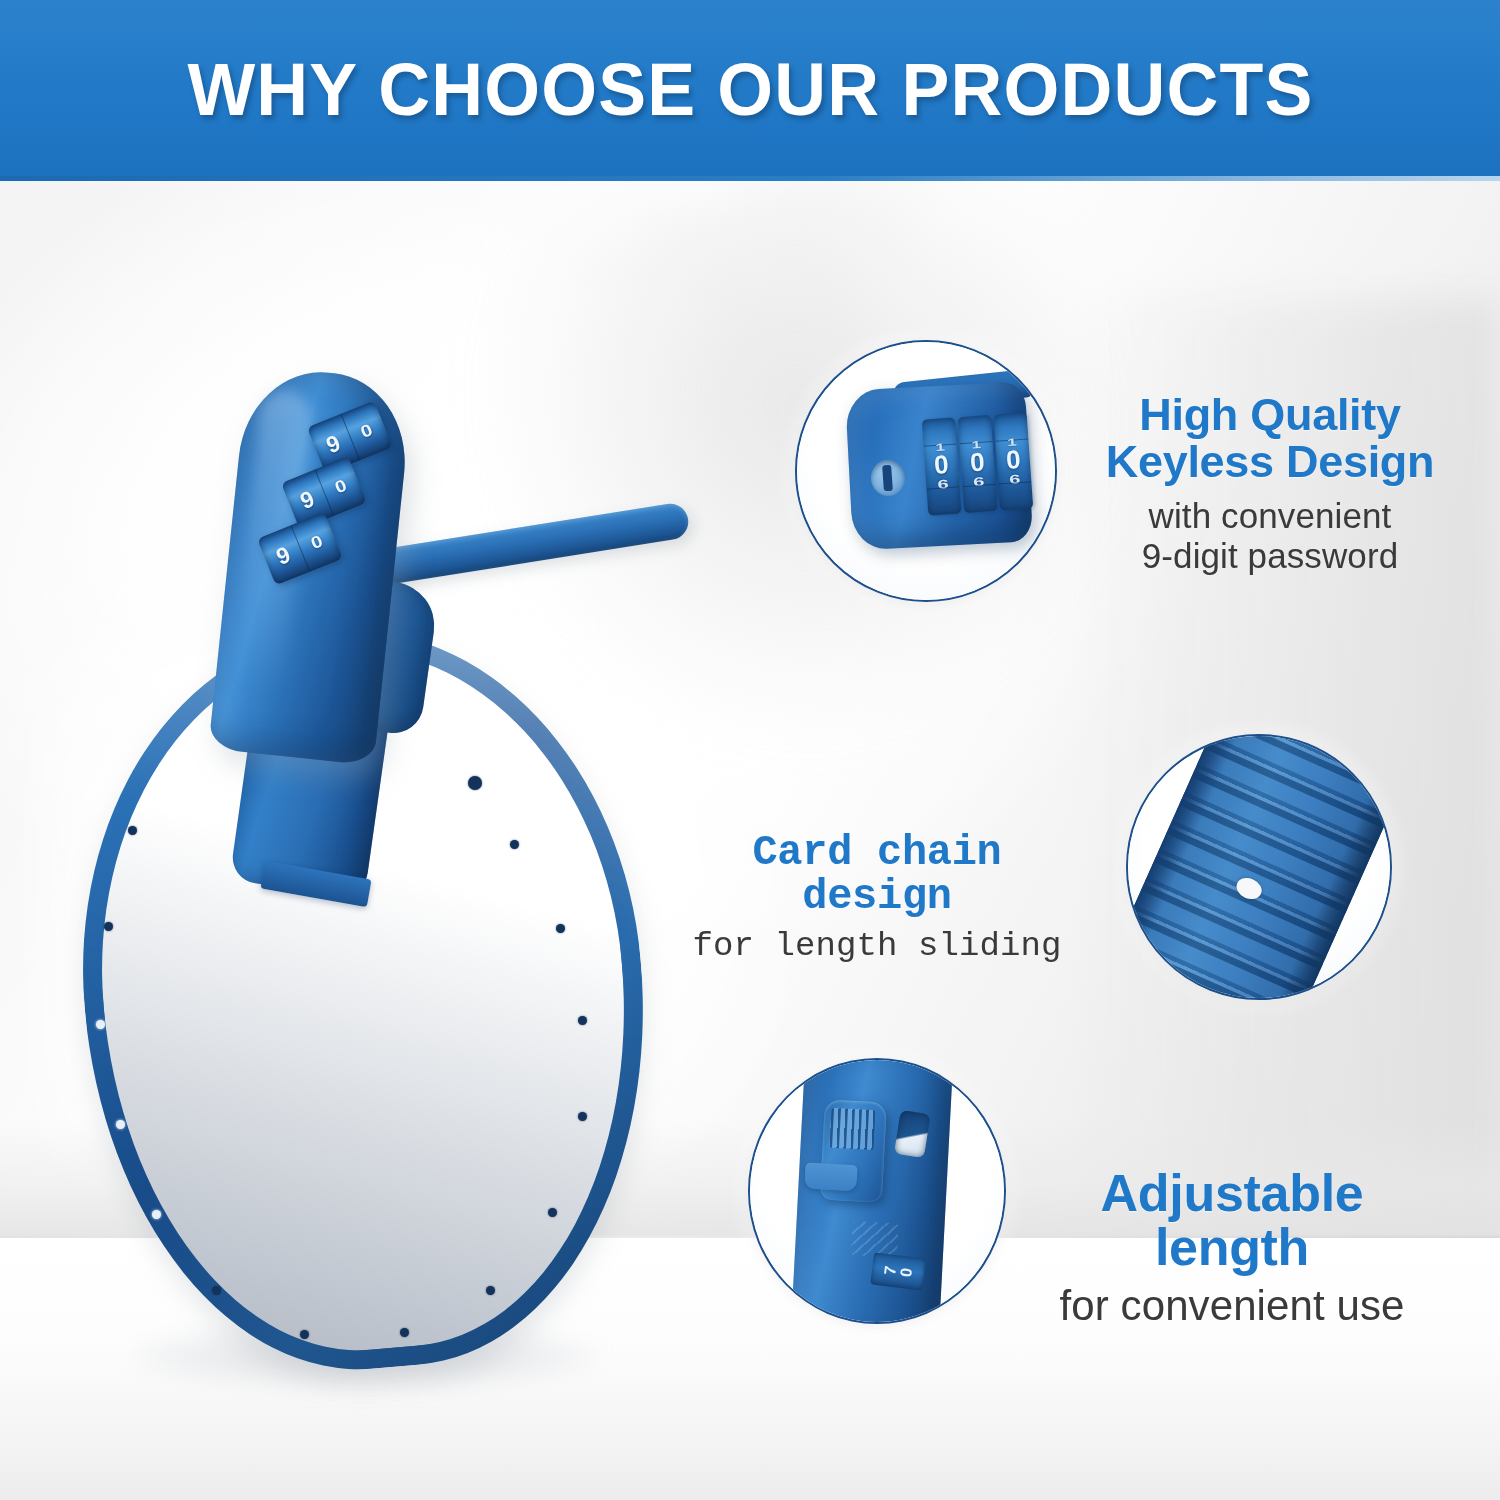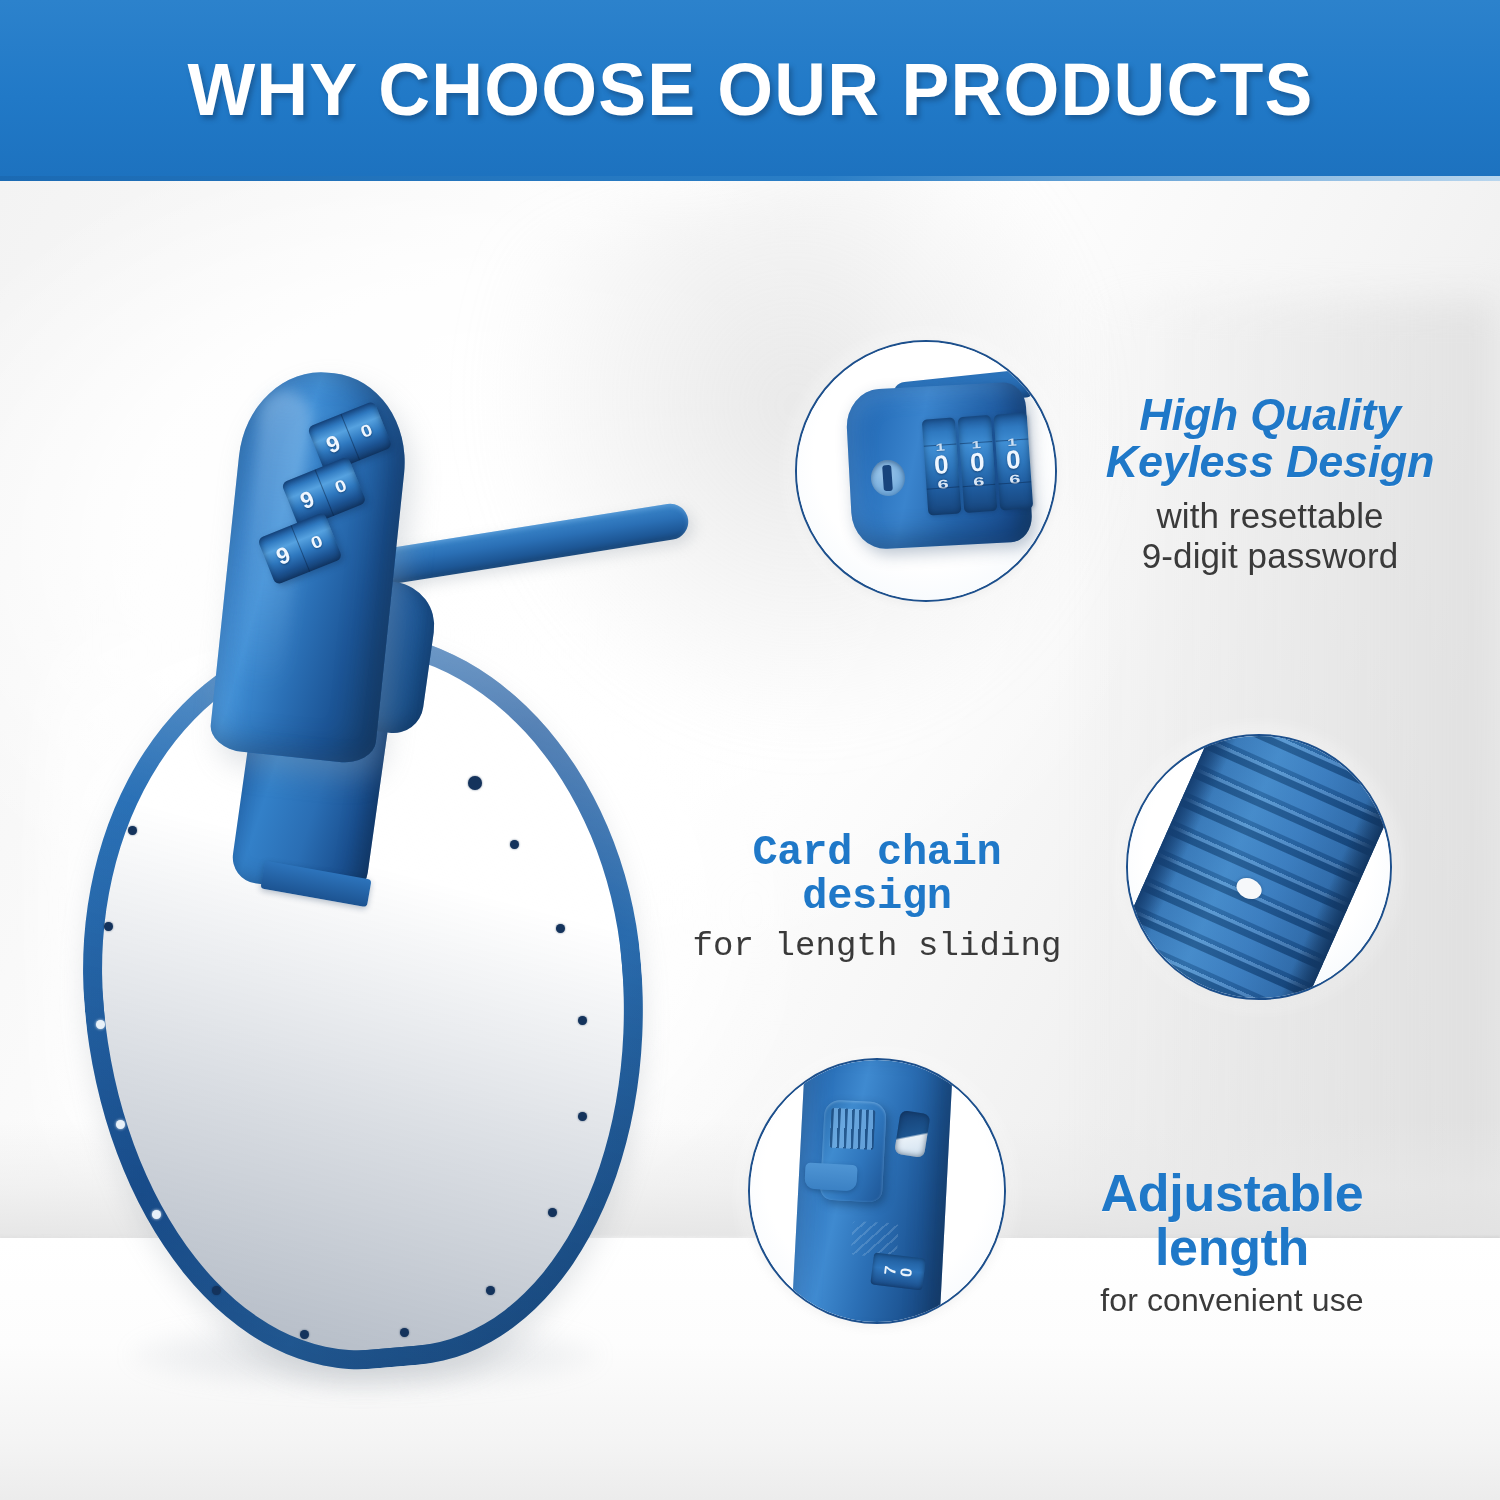--- a/index.html
+++ b/index.html
@@ -107,30 +107,30 @@
     text-shadow: 0 1px 1px rgba(255,255,255,0.6);
   }
   .feature-sub {
     color: #3a3a3a;
     font-weight: 400;
     line-height: 1.16;
     letter-spacing: 0.1px;
   }
 
   #feature-1 { left: 1070px; top: 392px; width: 400px; text-align: center; }
-  #feature-1 .feature-title { font-size: 45px; font-style: italic; }
+  #feature-1 .feature-title { font-size: 45px; }
   #feature-1 .feature-sub { font-size: 35px; margin-top: 10px; }
 
   #feature-2 { left: 672px; top: 832px; width: 410px; text-align: center; font-family: Liberation Mono, monospace; }
   #feature-2 .feature-title { font-size: 42px; }
   #feature-2 .feature-sub { font-size: 34px; margin-top: 8px; }
 
   #feature-3 { left: 1022px; top: 1166px; width: 420px; text-align: center; }
   #feature-3 .feature-title { font-size: 52px; }
-  #feature-3 .feature-sub { font-size: 32px; margin-top: 8px; }
+  #feature-3 .feature-sub { font-size: 42px; margin-top: 8px; }
 
   
   .callout {
     position: absolute;
     border-radius: 50%;
     overflow: hidden;
     border: 2px solid #1c4f8c;
     background: #fdfdfd;
     box-shadow: 0 0 22px rgba(255,255,255,0.85), 0 2px 10px rgba(150,150,150,0.22);
   }
@@ -584,21 +584,21 @@
       </div>
     </div>
   </div>
 
   <div class="feature-text" id="feature-1">
     <div class="feature-title">
       <div>High Quality</div>
       <div>Keyless Design</div>
     </div>
     <div class="feature-sub">
-      <div>with resettable</div>
+      <div>with convenient</div>
       <div>9-digit password</div>
     </div>
   </div>
 
   <div class="feature-text" id="feature-2">
     <div class="feature-title">
       <div>Card chain design</div>
     </div>
     <div class="feature-sub">
       <div>for length sliding</div>

